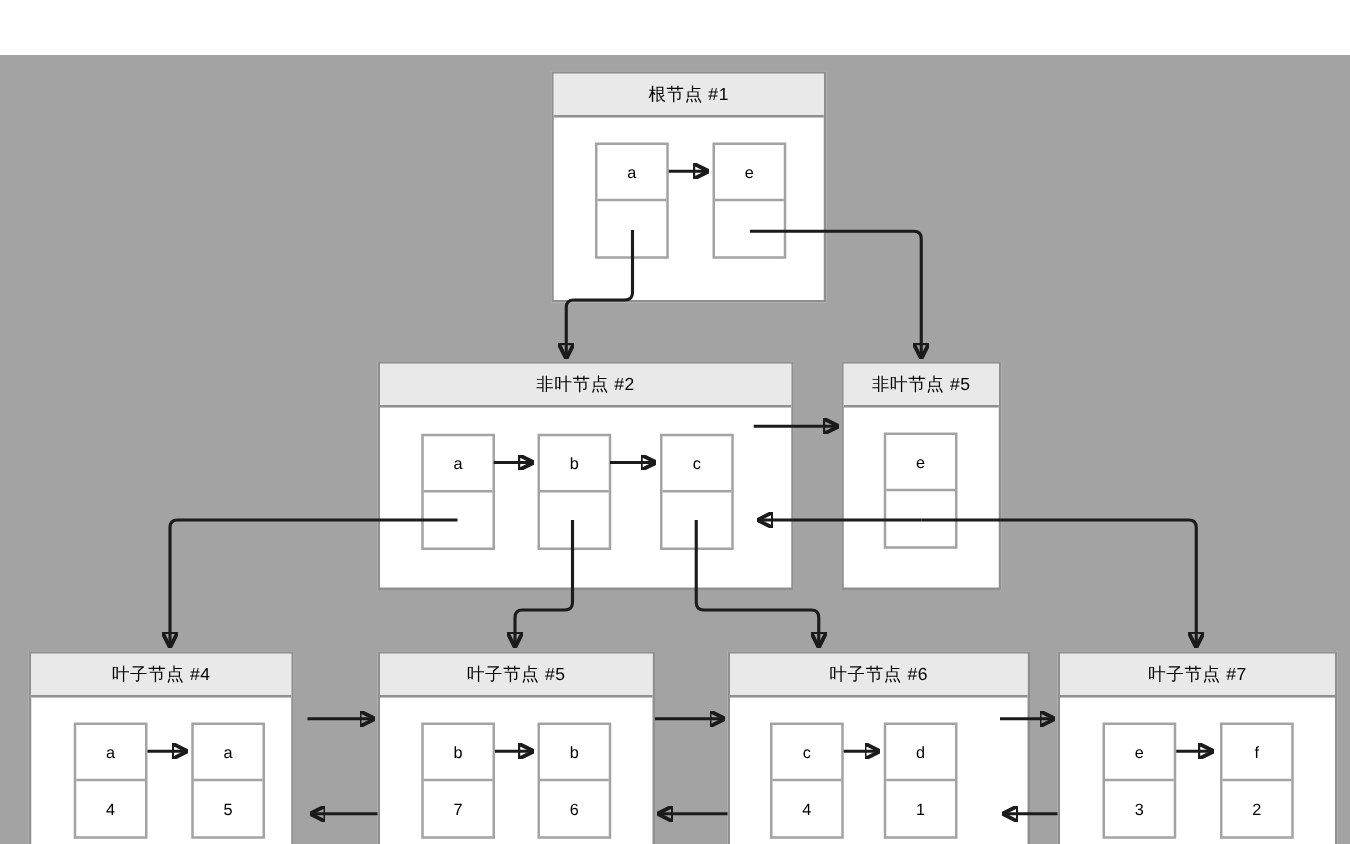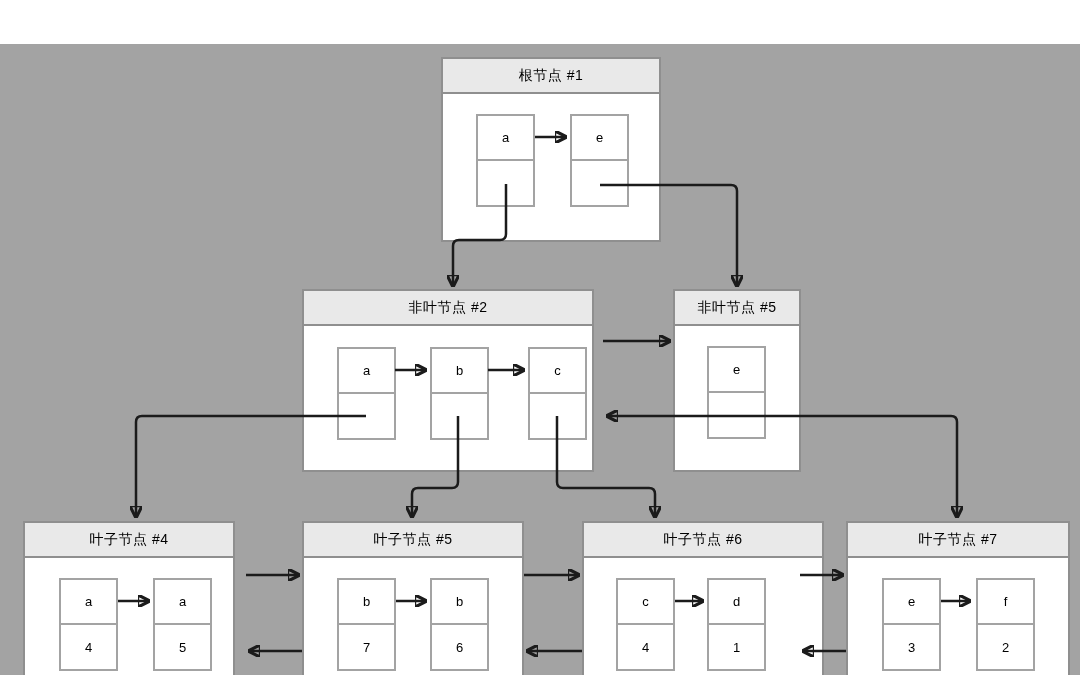--- a/index.html
+++ b/index.html
@@ -79,21 +79,21 @@
     <div class="cell" style="left:33px;top:55px">
       <div class="cell-top">a</div>
       <div class="cell-bottom"></div>
     </div>
     <div class="cell" style="left:127px;top:55px">
       <div class="cell-top">e</div>
       <div class="cell-bottom"></div>
     </div>
   </div>
 
-  <div class="node" style="left:302px;top:245px;width:292px;height:183px">
+  <div class="node" style="left:302px;top:245px;width:333px;height:183px">
     <div class="node-title">非叶节点 #2</div>
     <div class="cell" style="left:33px;top:56px">
       <div class="cell-top">a</div>
       <div class="cell-bottom"></div>
     </div>
     <div class="cell" style="left:126px;top:56px">
       <div class="cell-top">b</div>
       <div class="cell-bottom"></div>
     </div>
     <div class="cell" style="left:224px;top:56px">

